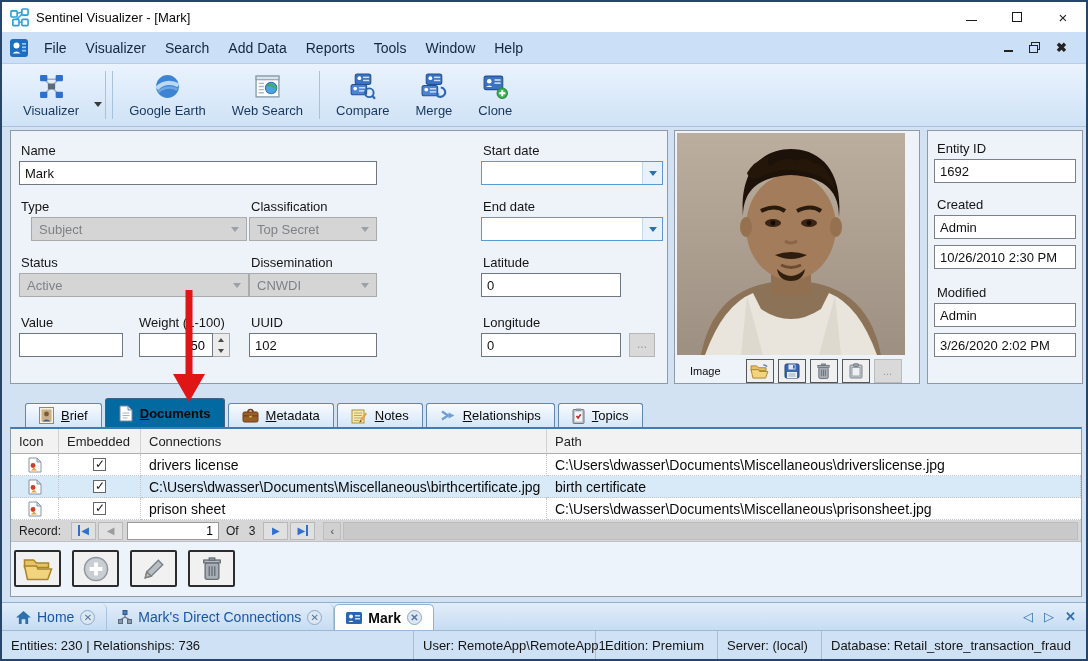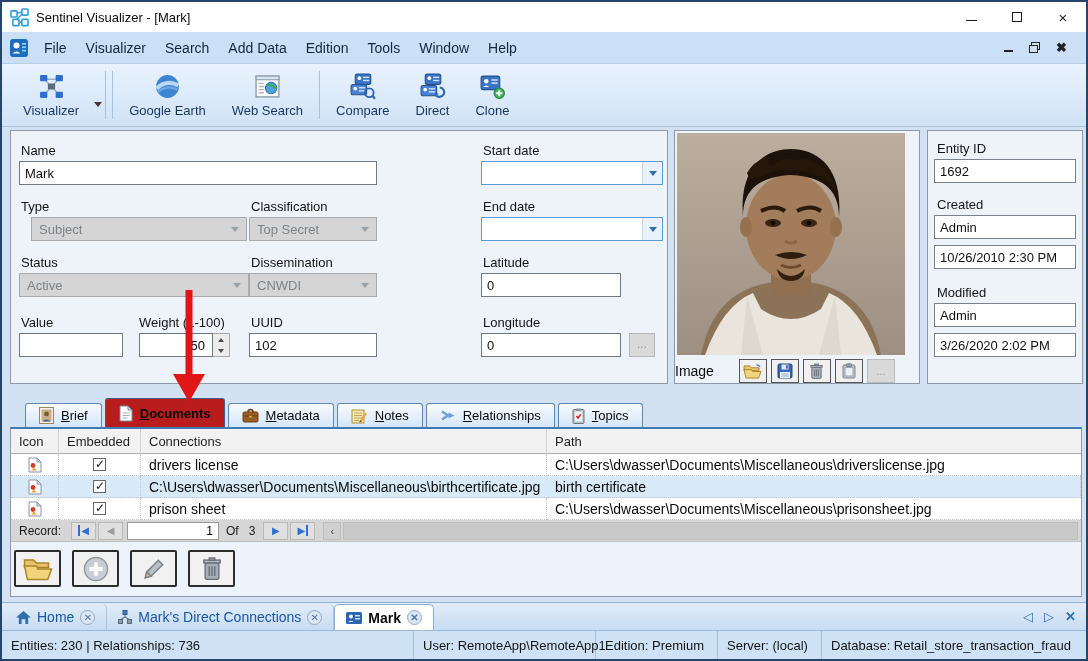--- a/index.html
+++ b/index.html
@@ -50,34 +50,34 @@
   .spin{position:absolute;display:flex;height:24px}
   .spin input{width:74px;height:24px;border:1px solid #6f7781;text-align:right;padding:0 7px;font:13px "Liberation Sans",sans-serif}
   .spin-btns{width:17px;display:flex;flex-direction:column;border:1px solid #a8a8a8;border-left:none;background:#ececec}
   .spin-btns span{flex:1;display:flex;align-items:center;justify-content:center}
   .tri-up{width:0;height:0;border-left:3.5px solid transparent;border-right:3.5px solid transparent;border-bottom:4.5px solid #4a4a4a}
   .tri-dn{width:0;height:0;border-left:3.5px solid transparent;border-right:3.5px solid transparent;border-top:4.5px solid #4a4a4a}
   .browse-btn{position:absolute;width:26px;height:24px;background:#d9d9d9;border:1px solid #b6b6b6;color:#9b9b9b;font-size:12px;text-align:center;line-height:20px}
 
   .photo{position:absolute;left:2px;top:2px;width:228px;height:222px}
   .image-row{position:absolute;left:0;top:227px;height:26px;width:100%;display:flex;align-items:center}
-  .image-label{font-size:14px;color:#0c0c0c;margin-left:0}
+  .image-label{font-size:11px;color:#0c0c0c;margin-left:15px}
   .img-btn{width:28px;height:24px;border:1px solid #555;background:#f0f0f0;display:flex;align-items:center;justify-content:center;margin-left:4px}
   .img-btn.first{margin-left:25px}
   .img-btn.disabled{border-color:#bcbcbc;background:#d9d9d9;color:#9b9b9b;font-size:11px}
 
   .ibox{position:absolute;width:142px;height:24px;background:#fff;border:1px solid #79828c;font-size:13px;display:flex;align-items:center;padding:0 5px;color:#111}
 
   
   .red-arrow{position:absolute;left:167px;top:288px;z-index:40;pointer-events:none}
 
   
   .tabstrip{position:absolute;left:8px;top:396px;right:8px;height:29px;display:flex;align-items:flex-end;gap:3px;padding-left:15px}
   .dtab{height:24px;display:flex;align-items:center;gap:7px;padding:0 13px;background:linear-gradient(#f8fbff,#d4e6f7);border:1px solid #5f87b0;border-bottom:none;border-radius:3px 3px 0 0;font-size:13px;color:#0a0a0a}
-  .dtab.active{height:29px;background:#b91c1c;font-weight:bold;border-color:#426080;z-index:5}
+  .dtab.active{height:29px;background:#0369a1;font-weight:bold;border-color:#426080;z-index:5}
   .tab-label{display:inline-block}
   .tab-label::first-letter{text-decoration:underline}
 
   
   .content{position:absolute;left:8px;top:425px;width:1072px;height:170px;background:#ecf3fb;border:1px solid #8e9aa8;border-top:2px solid #3f7cb6}
   .doc-table{display:grid;grid-template-columns:48px 82px 406px 1fr}
   .th{height:25px;background:#f2f2f2;border-bottom:1px solid #aeaeae;border-right:1px solid #d2d2d2;display:flex;align-items:center;padding-left:8px;font-size:13px;color:#1e1e1e}
   .td{height:22px;background:#fff;border-bottom:1px dotted #c2c6ca;border-right:1px dotted #c2c6ca;display:flex;align-items:center;padding-left:8px;font-size:14px;color:#0a0a0a;white-space:nowrap;overflow:hidden}
   .td.c{justify-content:center;padding-left:0}
   .td.last,.th.last{border-right:none}
@@ -148,21 +148,21 @@
       <circle cx="7.5" cy="7.5" r="3" fill="#fff"></circle>
       <path d="M3.5 15.5 Q7.5 11.5 11.5 15.5 Z" fill="#fff"></path>
       <rect x="13" y="5" width="4" height="1.7" fill="#9fc6ec"></rect>
         <rect x="13" y="8.4" width="4" height="1.7" fill="#9fc6ec"></rect>
         <rect x="13" y="11.8" width="4" height="1.7" fill="#9fc6ec"></rect>
     </svg>
     <span class="menu-item">File</span>
     <span class="menu-item">Visualizer</span>
     <span class="menu-item">Search</span>
     <span class="menu-item">Add Data</span>
-    <span class="menu-item">Edition</span>
+    <span class="menu-item">Reports</span>
     <span class="menu-item">Tools</span>
     <span class="menu-item">Window</span>
     <span class="menu-item">Help</span>
     <div class="mdi">
       <span class="mdi-min"></span>
       <span class="mdi-restore"></span>
       <span class="mdi-close">✖</span>
     </div>
   </div>
 
@@ -227,21 +227,21 @@
         <circle cx="10" cy="5" r="1.8" fill="#fff"></circle>
           <rect x="13.5" y="3.5" width="6" height="1.4" fill="#cfe0f5"></rect>
           <rect x="13.5" y="6.5" width="6" height="1.4" fill="#cfe0f5"></rect>
         <rect x="2" y="12" width="15" height="10" rx="2" fill="#4a82d4" stroke="#24508e"></rect>
         <circle cx="6" cy="16" r="1.8" fill="#fff"></circle>
           <rect x="9.5" y="14.5" width="6" height="1.4" fill="#cfe0f5"></rect>
           <rect x="9.5" y="17.5" width="6" height="1.4" fill="#cfe0f5"></rect>
         <path d="M20 14 a4.5 4.5 0 1 1 -4 7" stroke="#2b66b4" stroke-width="2" fill="none"></path>
         <path d="M15 19 l1.5 3 2.5 -2 z" fill="#2b66b4"></path>
       </svg>
-      <span class="lbl">Direct</span>
+      <span class="lbl">Merge</span>
     </div>
     <div class="tb-btn">
       <svg width="27" height="27" viewBox="0 0 26 26">
         <rect x="2" y="3" width="18" height="13" rx="2" fill="#3a72c4" stroke="#24508e"></rect>
         <circle cx="7" cy="8" r="2.2" fill="#fff"></circle>
           <path d="M4 13.5 Q7 10.5 10 13.5 Z" fill="#fff"></path>
         <rect x="12" y="6" width="6" height="1.5" fill="#cfe0f5"></rect>
           <rect x="12" y="9" width="6" height="1.5" fill="#cfe0f5"></rect>
         <circle cx="19.5" cy="19.5" r="5" fill="#3cb054" stroke="#2a8a3e"></circle>
         <path d="M19.5 16.5 v6 M16.5 19.5 h6" stroke="#fff" stroke-width="2"></path>

